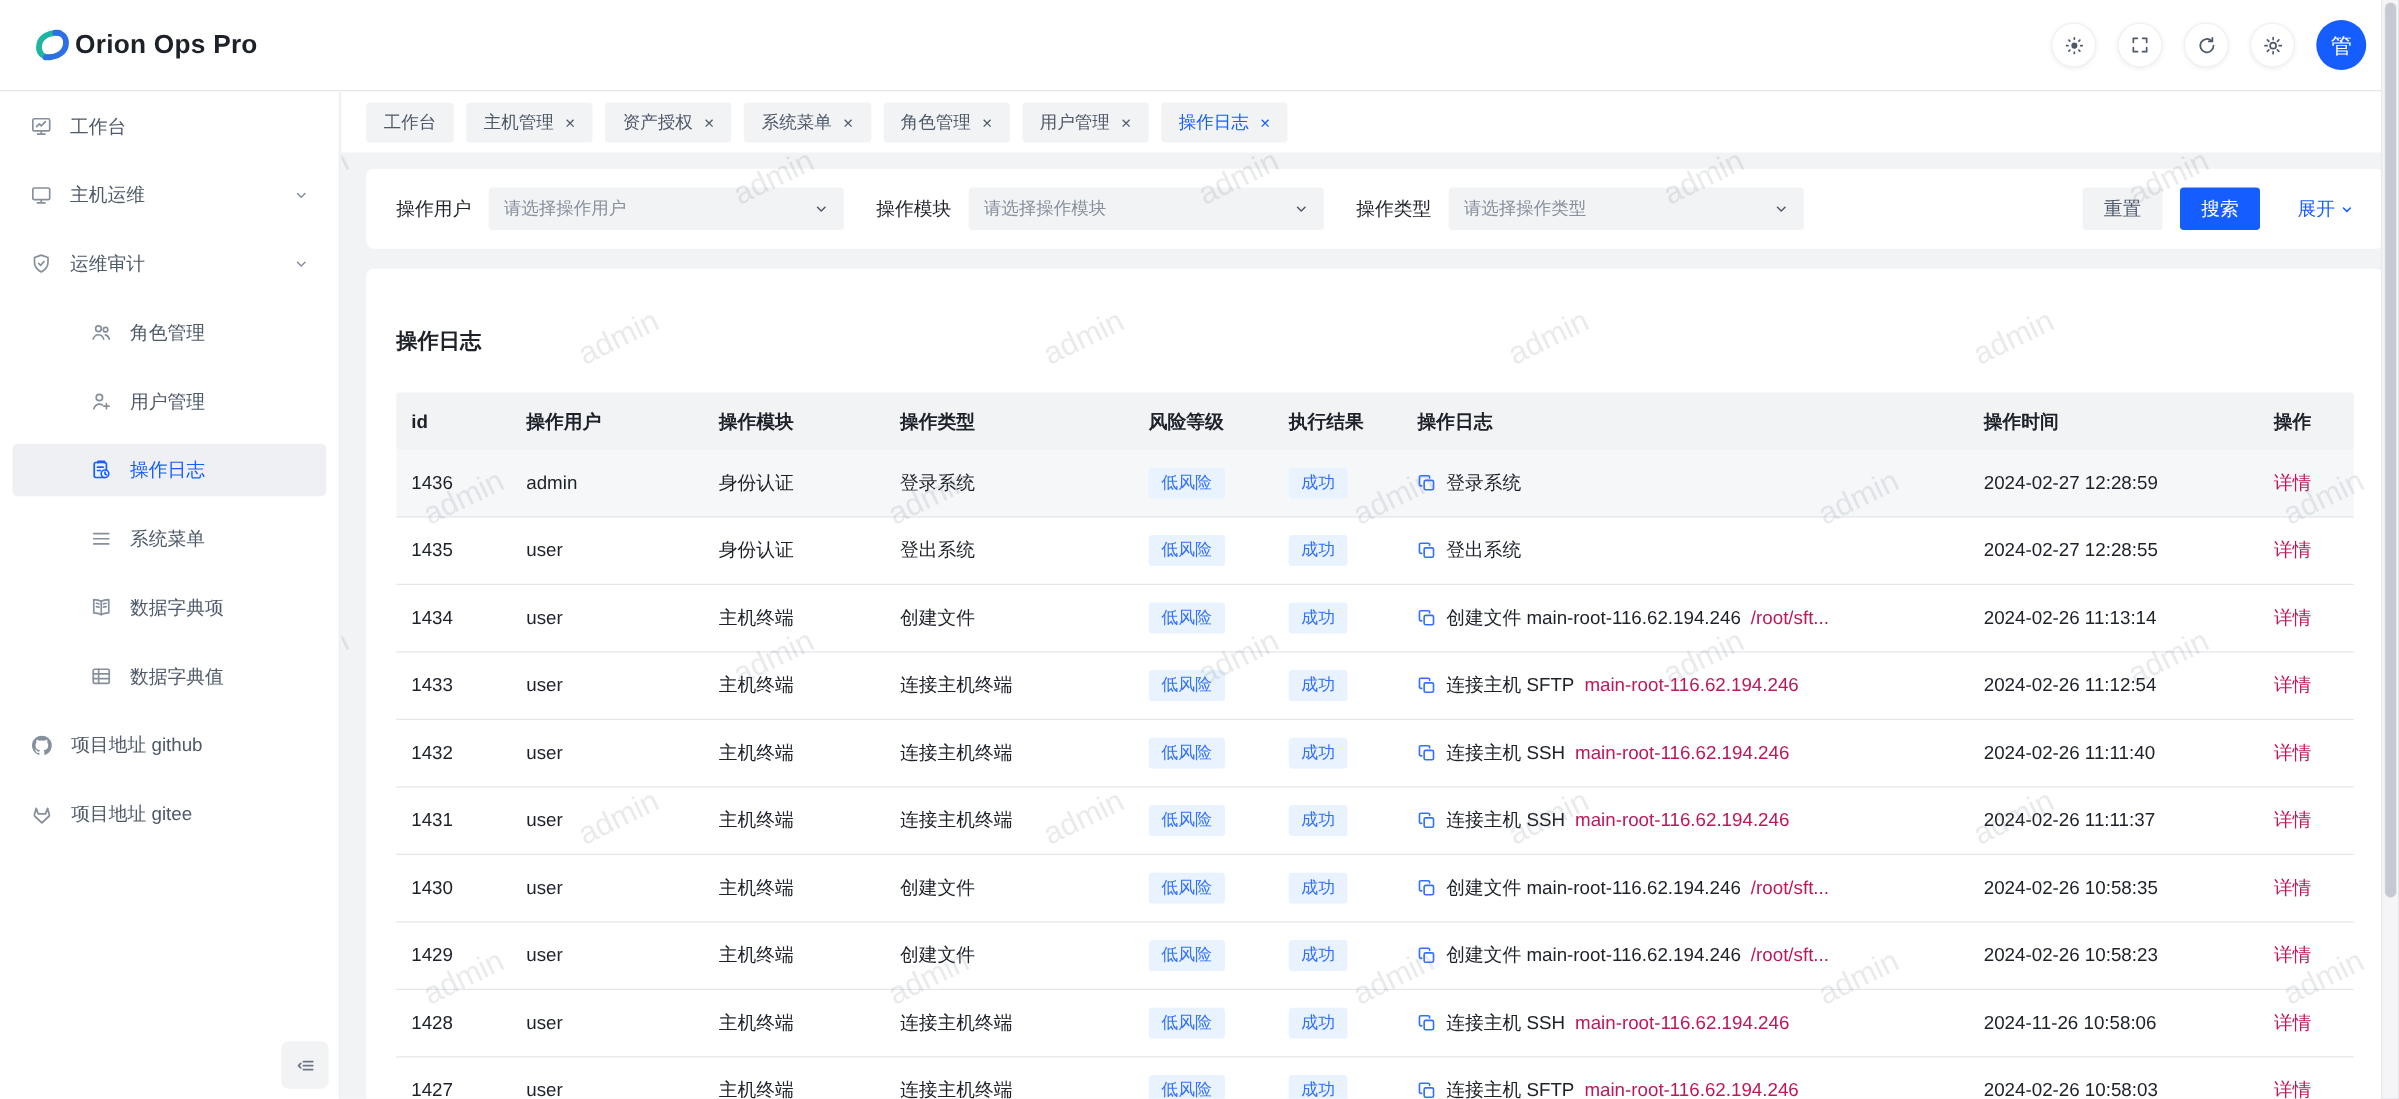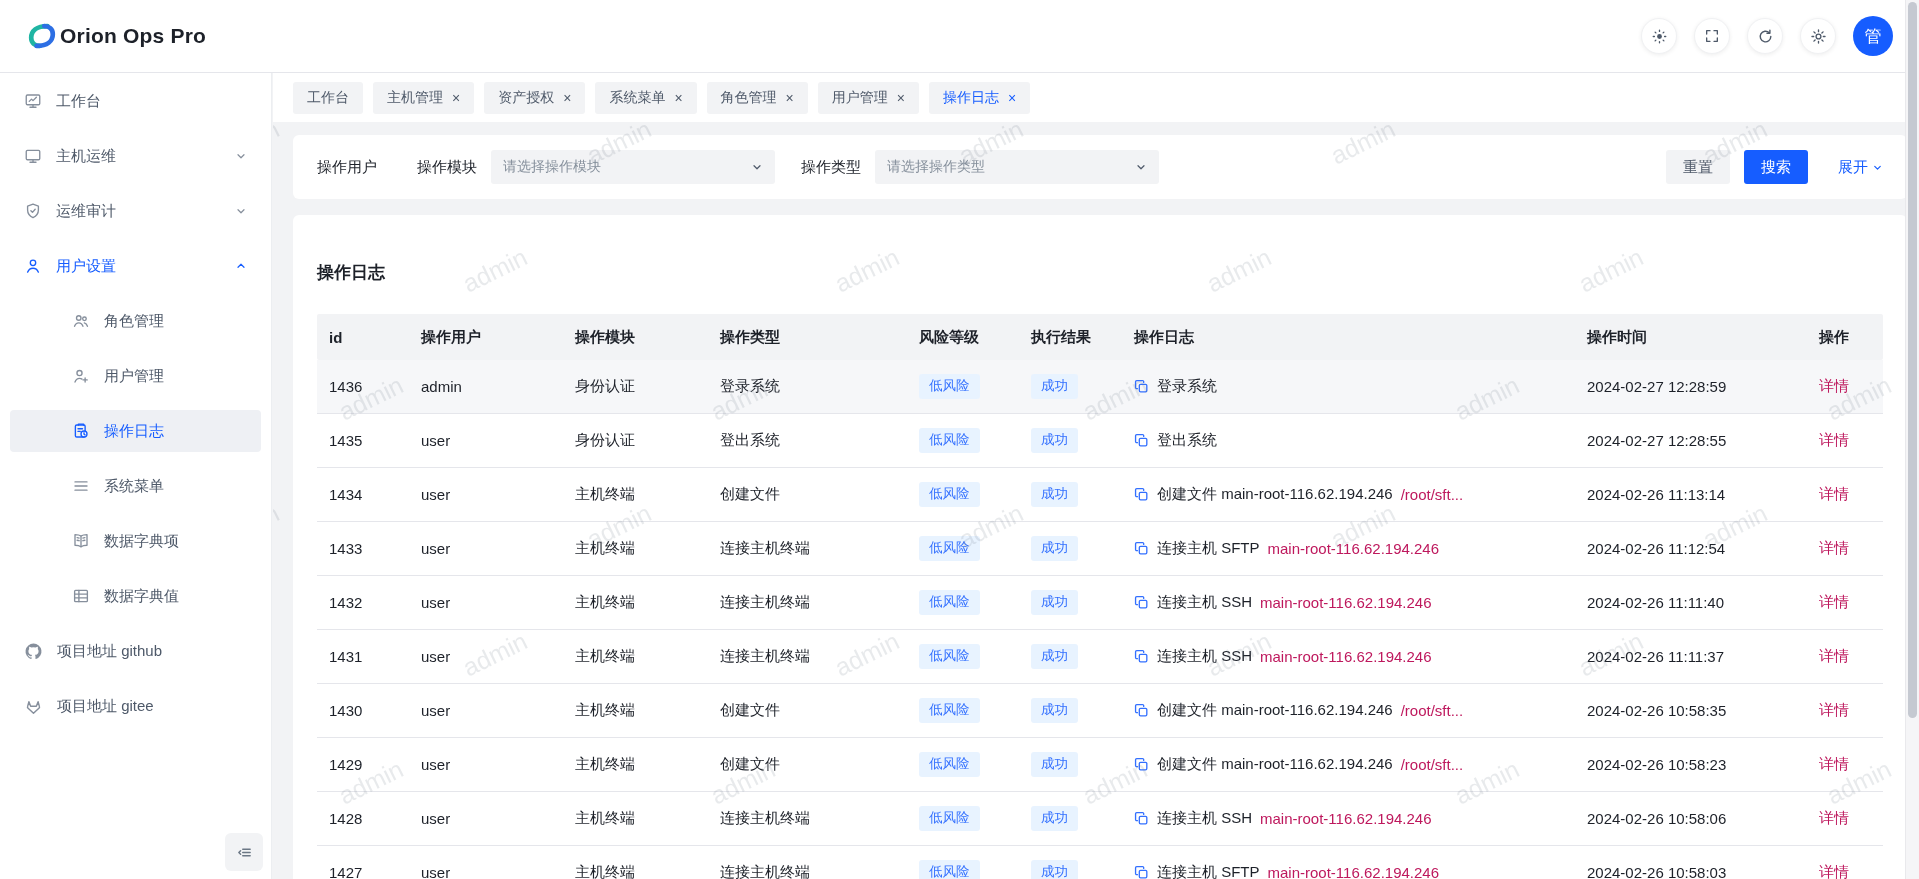--- a/index.html
+++ b/index.html
@@ -225,34 +225,20 @@
             <path d="M9.2 11.7l2.1 2.1 3.6-4.2"></path>
           </svg>
         </span>
         <span>运维审计</span>
         <span class="chev">
           <svg width="12" height="12" viewBox="0 0 24 24" fill="none" stroke="currentColor" stroke-width="2.4" stroke-linecap="round" stroke-linejoin="round">
             <path d="M6 9.5l6 6 6-6"></path>
           </svg>
         </span>
       </div>
-      <div class="side-item parent-active">
-        <span class="s-icon">
-          <svg width="18" height="18" fill="none" stroke="currentColor" stroke-width="1.8" stroke-linecap="round" stroke-linejoin="round" viewBox="0 0 24 24">
-            <circle cx="12" cy="7.8" r="3.6"></circle>
-            <path d="M4.8 20.2c1.5-3.6 4.1-5.2 7.2-5.2s5.7 1.6 7.2 5.2"></path>
-          </svg>
-        </span>
-        <span>用户设置</span>
-        <span class="chev">
-          <svg width="12" height="12" viewBox="0 0 24 24" fill="none" stroke="currentColor" stroke-width="2.4" stroke-linecap="round" stroke-linejoin="round">
-            <path d="M6 14.5l6-6 6 6"></path>
-          </svg>
-        </span>
-      </div>
       <div class="side-item sub">
         <span class="s-icon">
           <svg width="18" height="18" fill="none" stroke="currentColor" stroke-width="1.8" stroke-linecap="round" stroke-linejoin="round" viewBox="0 0 24 24">
             <circle cx="9" cy="8" r="3"></circle>
             <path d="M3.4 19c1-3 3-4.6 5.6-4.6s4.6 1.6 5.6 4.6"></path>
             <circle cx="16.6" cy="9" r="2.4"></circle>
             <path d="M16.4 14.6c2 .4 3.4 1.7 4.2 4.4"></path>
           </svg>
         </span>
         <span>角色管理</span>
@@ -358,20 +344,28 @@
       </div>
       <div class="tab active">
         <span>操作日志</span>
         <span class="tab-close">×</span>
       </div>
     </div>
 
   <section class="filter-card">
     <div class="f-group">
       <span class="f-label">操作用户</span>
+      <div class="f-select">
+        <span class="f-placeholder">请选择操作用户</span>
+        <span class="chev">
+          <svg width="12" height="12" viewBox="0 0 24 24" fill="none" stroke="currentColor" stroke-width="2.4" stroke-linecap="round" stroke-linejoin="round">
+              <path d="M6 9.5l6 6 6-6"></path>
+            </svg>
+        </span>
+      </div>
     </div>
     <div class="f-group">
       <span class="f-label">操作模块</span>
       <div class="f-select">
         <span class="f-placeholder">请选择操作模块</span>
         <span class="chev">
           <svg width="12" height="12" viewBox="0 0 24 24" fill="none" stroke="currentColor" stroke-width="2.4" stroke-linecap="round" stroke-linejoin="round">
               <path d="M6 9.5l6 6 6-6"></path>
             </svg>
         </span>
@@ -584,21 +578,21 @@
           <div class="cell log-cell">
             <span class="copy-icon">
               <svg width="15" height="15" viewBox="0 0 24 24" fill="none" stroke="currentColor" stroke-width="2.1" stroke-linecap="round" stroke-linejoin="round">
                 <rect x="8.5" y="8.5" width="12" height="12" rx="2"></rect>
                 <path d="M5.5 15.5H4.3A1.8 1.8 0 0 1 2.5 13.7V4.3A1.8 1.8 0 0 1 4.3 2.5h9.4a1.8 1.8 0 0 1 1.8 1.8v1.2"></path>
               </svg>
             </span>
             <span class="log-text">连接主机 SSH </span>
             <span class="log-link">main-root-116.62.194.246</span>
           </div>
-          <div class="cell">2024-02-26 10:58:06</div>
+          <div class="cell">2024-11-26 10:58:06</div>
           <div class="cell"><span class="detail-link">详情</span></div>
         </div>
         <div class="tgrid trow">
           <div class="cell">1427</div>
           <div class="cell">user</div>
           <div class="cell">主机终端</div>
           <div class="cell">连接主机终端</div>
           <div class="cell"><span class="badge">低风险</span></div>
           <div class="cell"><span class="badge">成功</span></div>
           <div class="cell log-cell">

